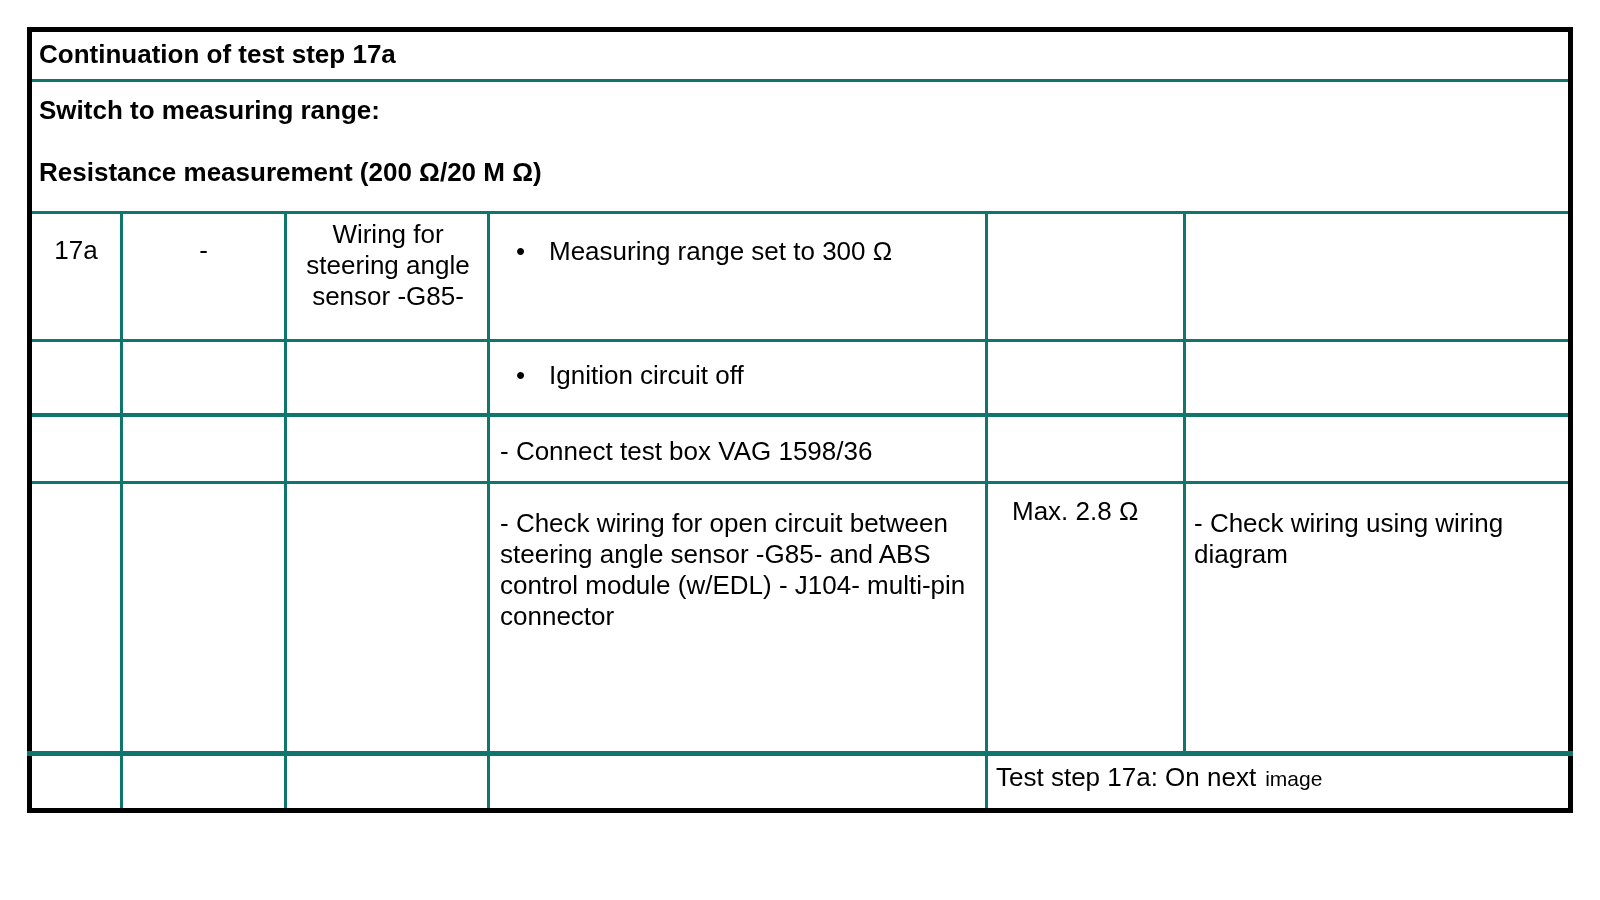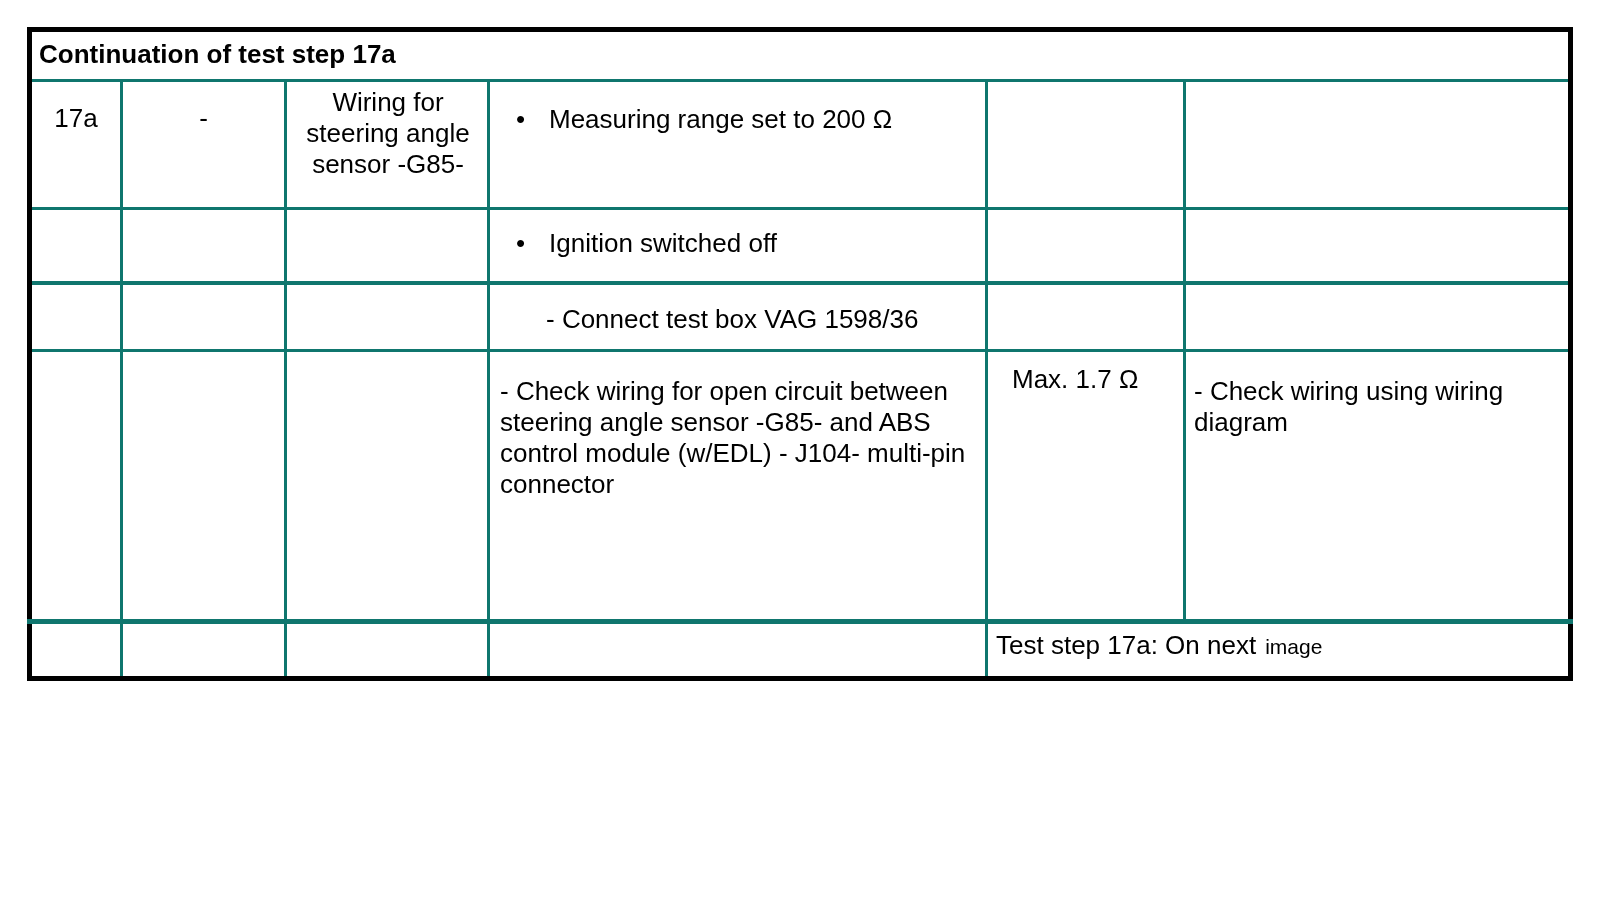--- a/index.html
+++ b/index.html
@@ -48,21 +48,21 @@
 
   
   .cond-cell{padding:0;}
   .bullet-line{display:flex;padding-left:26px;}
   .marker{width:33px;flex:none;}
   .dash-line{padding-left:10px;padding-right:14px;}
   tr.r-head .bullet-line{margin-top:24px;}
   tr.r-head .dash-line{margin-top:19px;}
   tr.r-17a .bullet-line{margin-top:22px;}
   tr.r-ign .bullet-line{margin-top:18px;}
-  tr.r-conn .dash-line{margin-top:19px;margin-left:46px;}
+  tr.r-conn .dash-line{margin-top:19px;}
   tr.r-check .dash-line{margin-top:24px;}
 
   
   .cell-center{text-align:center;padding-top:21px;}
   .item-cell{padding:5px 6px 0 8px;text-align:center;}
   .spec-cell{padding:12px 4px 0 24px;}
   .measure-cell{padding:0 12px 0 0;}
   .measure-cell .dash-line{padding-left:8px;}
 
   
@@ -81,44 +81,50 @@
       <col style="width:498px">
       <col style="width:198px">
       <col style="width:386px">
     </colgroup>
 
     <tbody>
         <tr class="r-title1">
       <td colspan="6" class="title-cell">Continuation of test step 17a</td>
     </tr>
 
+    <tr class="r-title2">
+      <td colspan="6" class="sub-cell">
+        <div class="sub-line1">Switch to measuring range:</div>
+        <div>Resistance measurement (200 Ω/20 M Ω)</div>
+      </td>
+    </tr>
 
 
     <tr class="r-17a">
       <td class="cell-center">17a</td>
       <td class="cell-center">-</td>
       <td class="item-cell">Wiring for steering angle sensor -G85-</td>
       <td class="cond-cell">
         <div class="bullet-line">
           <span class="marker">•</span>
-          <span>Measuring range set to 200 Ω</span>
+          <span>Measuring range set to 300 Ω</span>
         </div>
       </td>
       <td></td>
       <td></td>
     </tr>
 
     <tr class="r-ign">
       <td></td>
       <td></td>
       <td></td>
       <td class="cond-cell">
         <div class="bullet-line">
           <span class="marker">•</span>
-          <span>Ignition switched off</span>
+          <span>Ignition circuit off</span>
         </div>
       </td>
       <td></td>
       <td></td>
     </tr>
 
     <tr class="r-conn">
       <td></td>
       <td></td>
       <td></td>
@@ -129,21 +135,21 @@
       <td></td>
     </tr>
 
     <tr class="r-check">
       <td></td>
       <td></td>
       <td></td>
       <td class="cond-cell">
         <div class="dash-line">- Check wiring for open circuit between steering angle sensor -G85- and ABS control module (w/EDL) - J104- multi-pin connector</div>
       </td>
-      <td class="spec-cell">Max. 1.7 Ω</td>
+      <td class="spec-cell">Max. 2.8 Ω</td>
       <td class="measure-cell">
         <div class="dash-line">- Check wiring using wiring diagram</div>
       </td>
     </tr>
 
     <tr class="r-foot">
       <td></td>
       <td></td>
       <td></td>
       <td></td>

